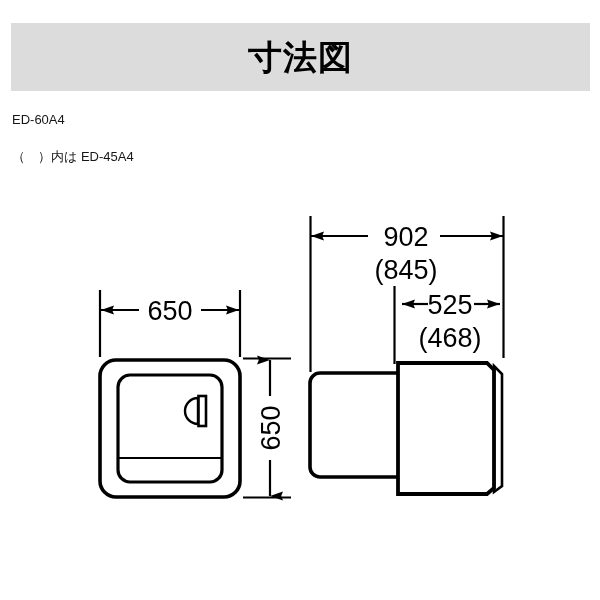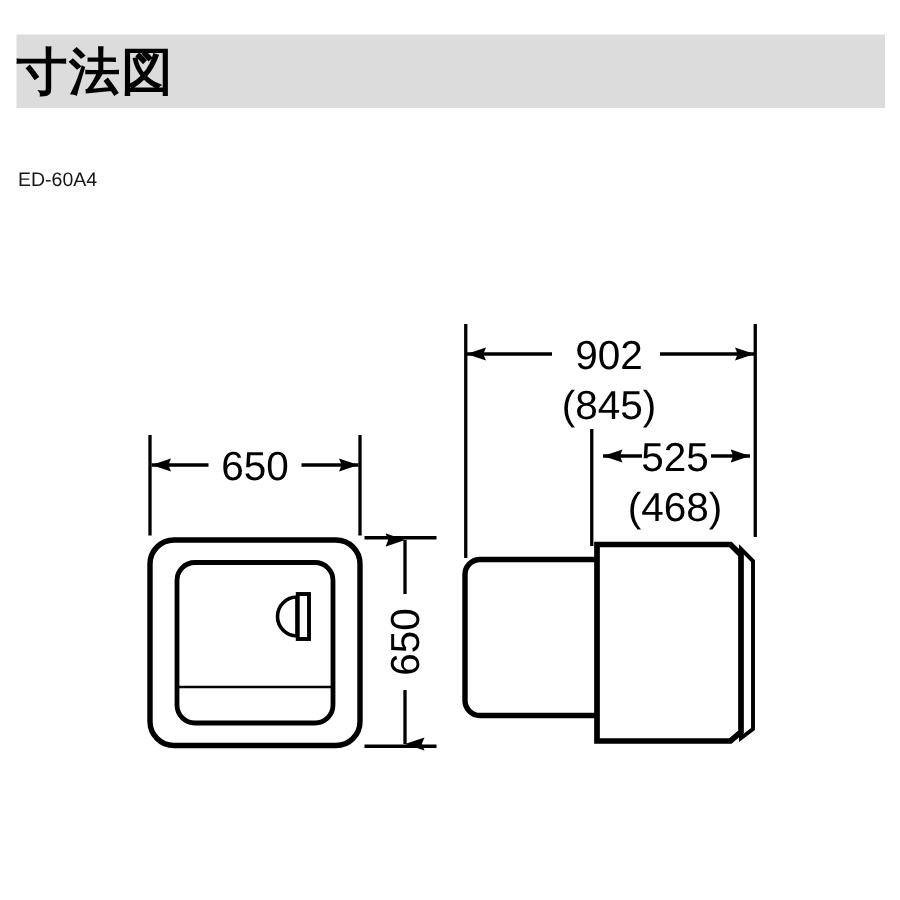--- a/index.html
+++ b/index.html
@@ -18,25 +18,25 @@
     width: 600px;
     height: 600px;
     background: #ffffff;
   }
   
   #header-bar {
     position: absolute;
     left: 11px;
     top: 23px;
     width: 579px;
-    height: 49px;
+    height: 68px;
     background: #dcdcdc;
     display: flex;
     align-items: center;
-    justify-content: flex-start;
+    justify-content: center;
   }
   #header-title {
     font-family: "DejaVu Sans", "Liberation Sans", sans-serif;
     font-size: 34px;
     font-weight: bold;
     color: #000000;
     letter-spacing: 1px;
     line-height: 1;
   }
   
@@ -67,20 +67,21 @@
 </head>
 <body>
 
 <div id="page">
 
   <div id="header-bar">
     <span id="header-title">寸法図</span>
   </div>
 
   <div class="caption" id="caption-model">ED-60A4</div>
+  <div class="caption" id="caption-variant">（　）内は ED-45A4</div>
 
   <svg id="drawing" viewBox="0 0 600 600">
 
     <defs>
       <marker id="arrL" markerWidth="14" markerHeight="10" refX="1" refY="5" orient="auto" markerUnits="userSpaceOnUse">
         <path d="M1,5 L14,0.6 L12.2,5 L14,9.4 Z" fill="#000"></path>
       </marker>
       <marker id="arrR" markerWidth="14" markerHeight="10" refX="13" refY="5" orient="auto" markerUnits="userSpaceOnUse">
         <path d="M13,5 L0,0.6 L1.8,5 L0,9.4 Z" fill="#000"></path>
       </marker>

